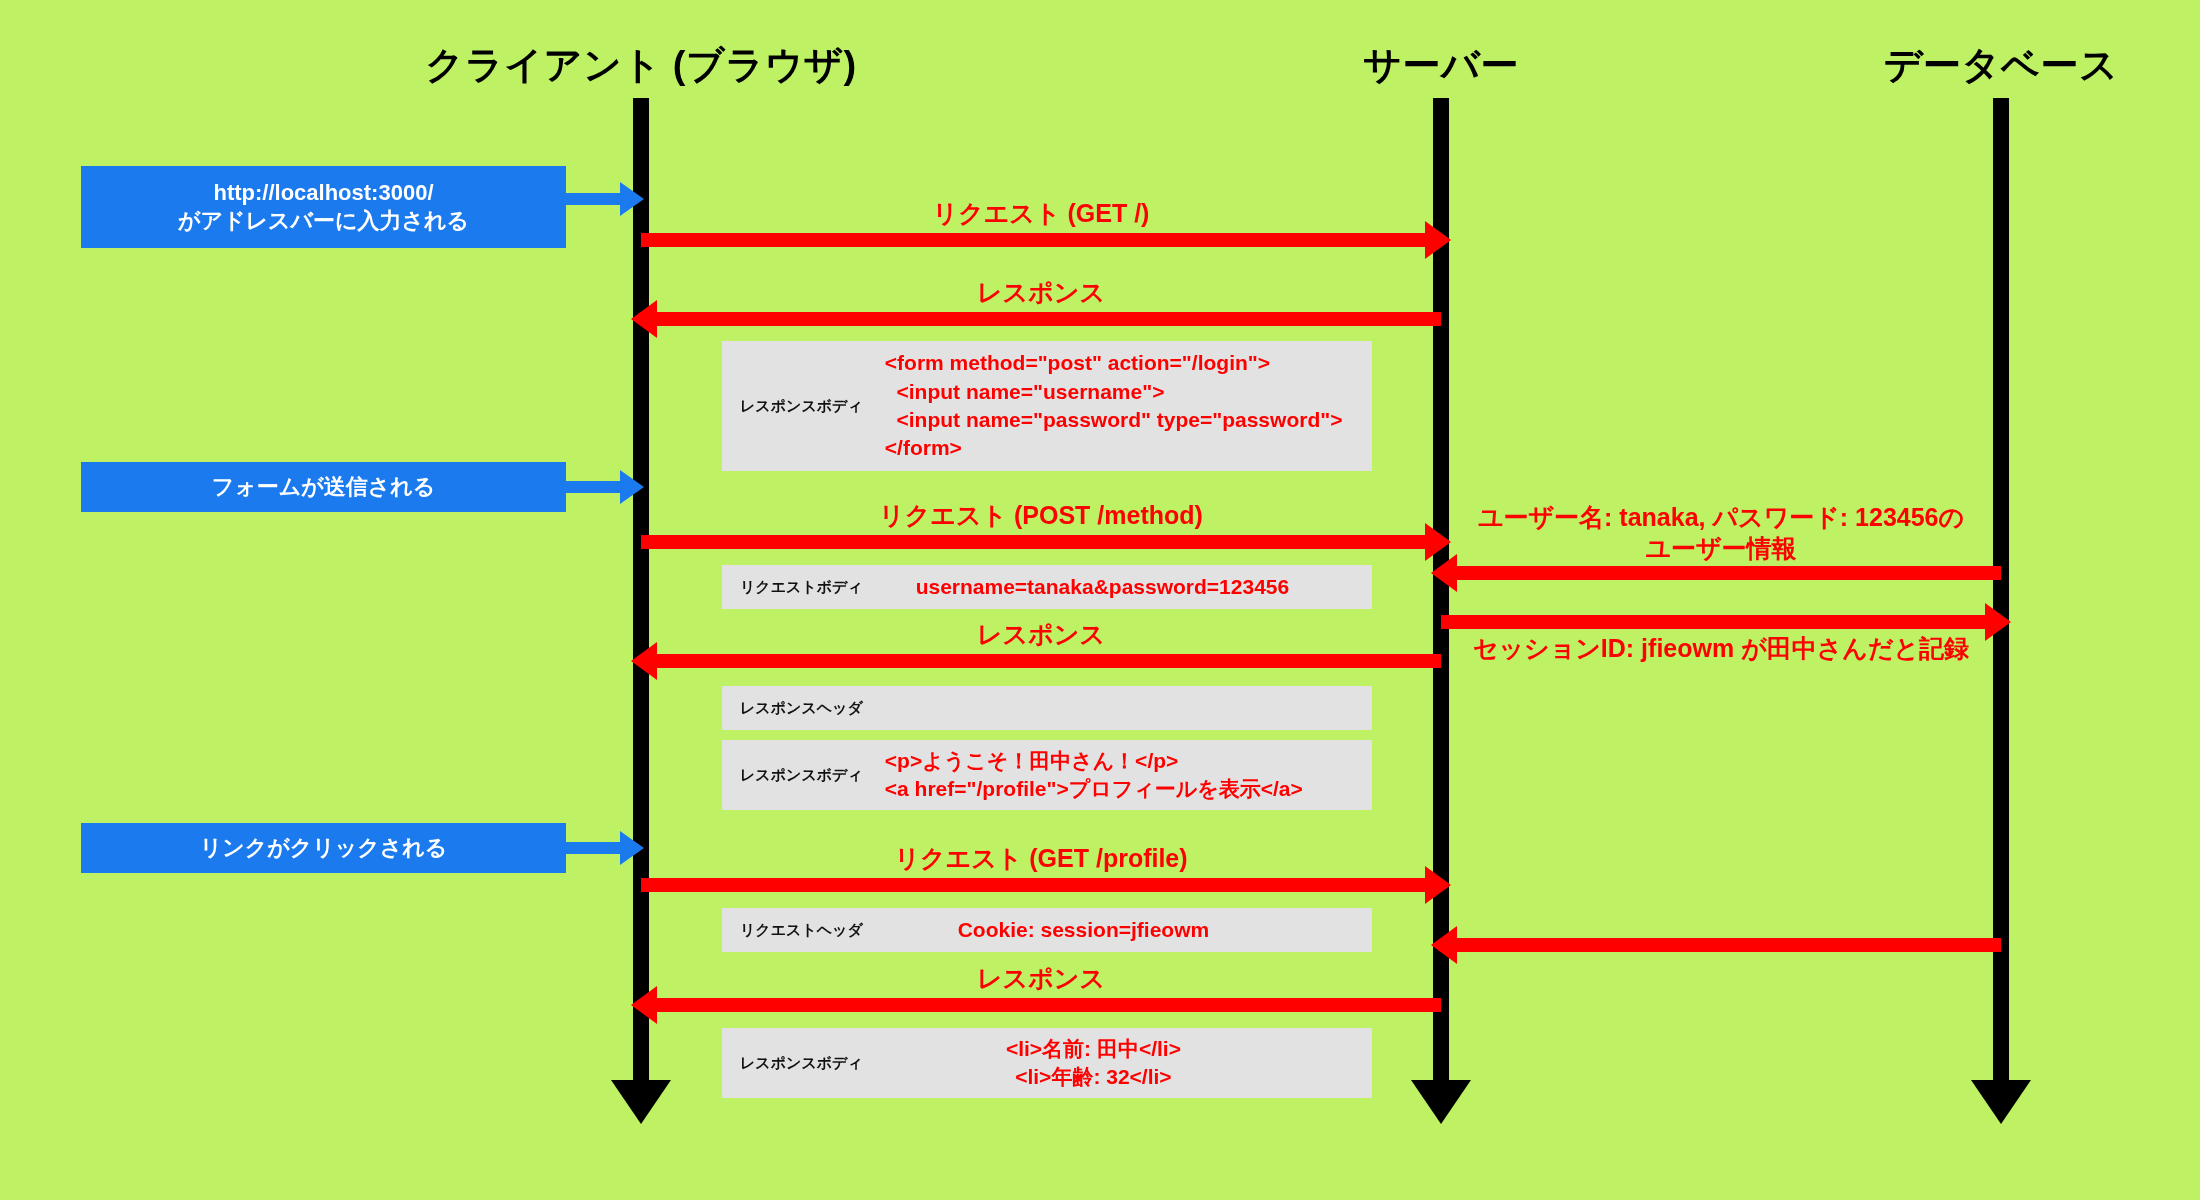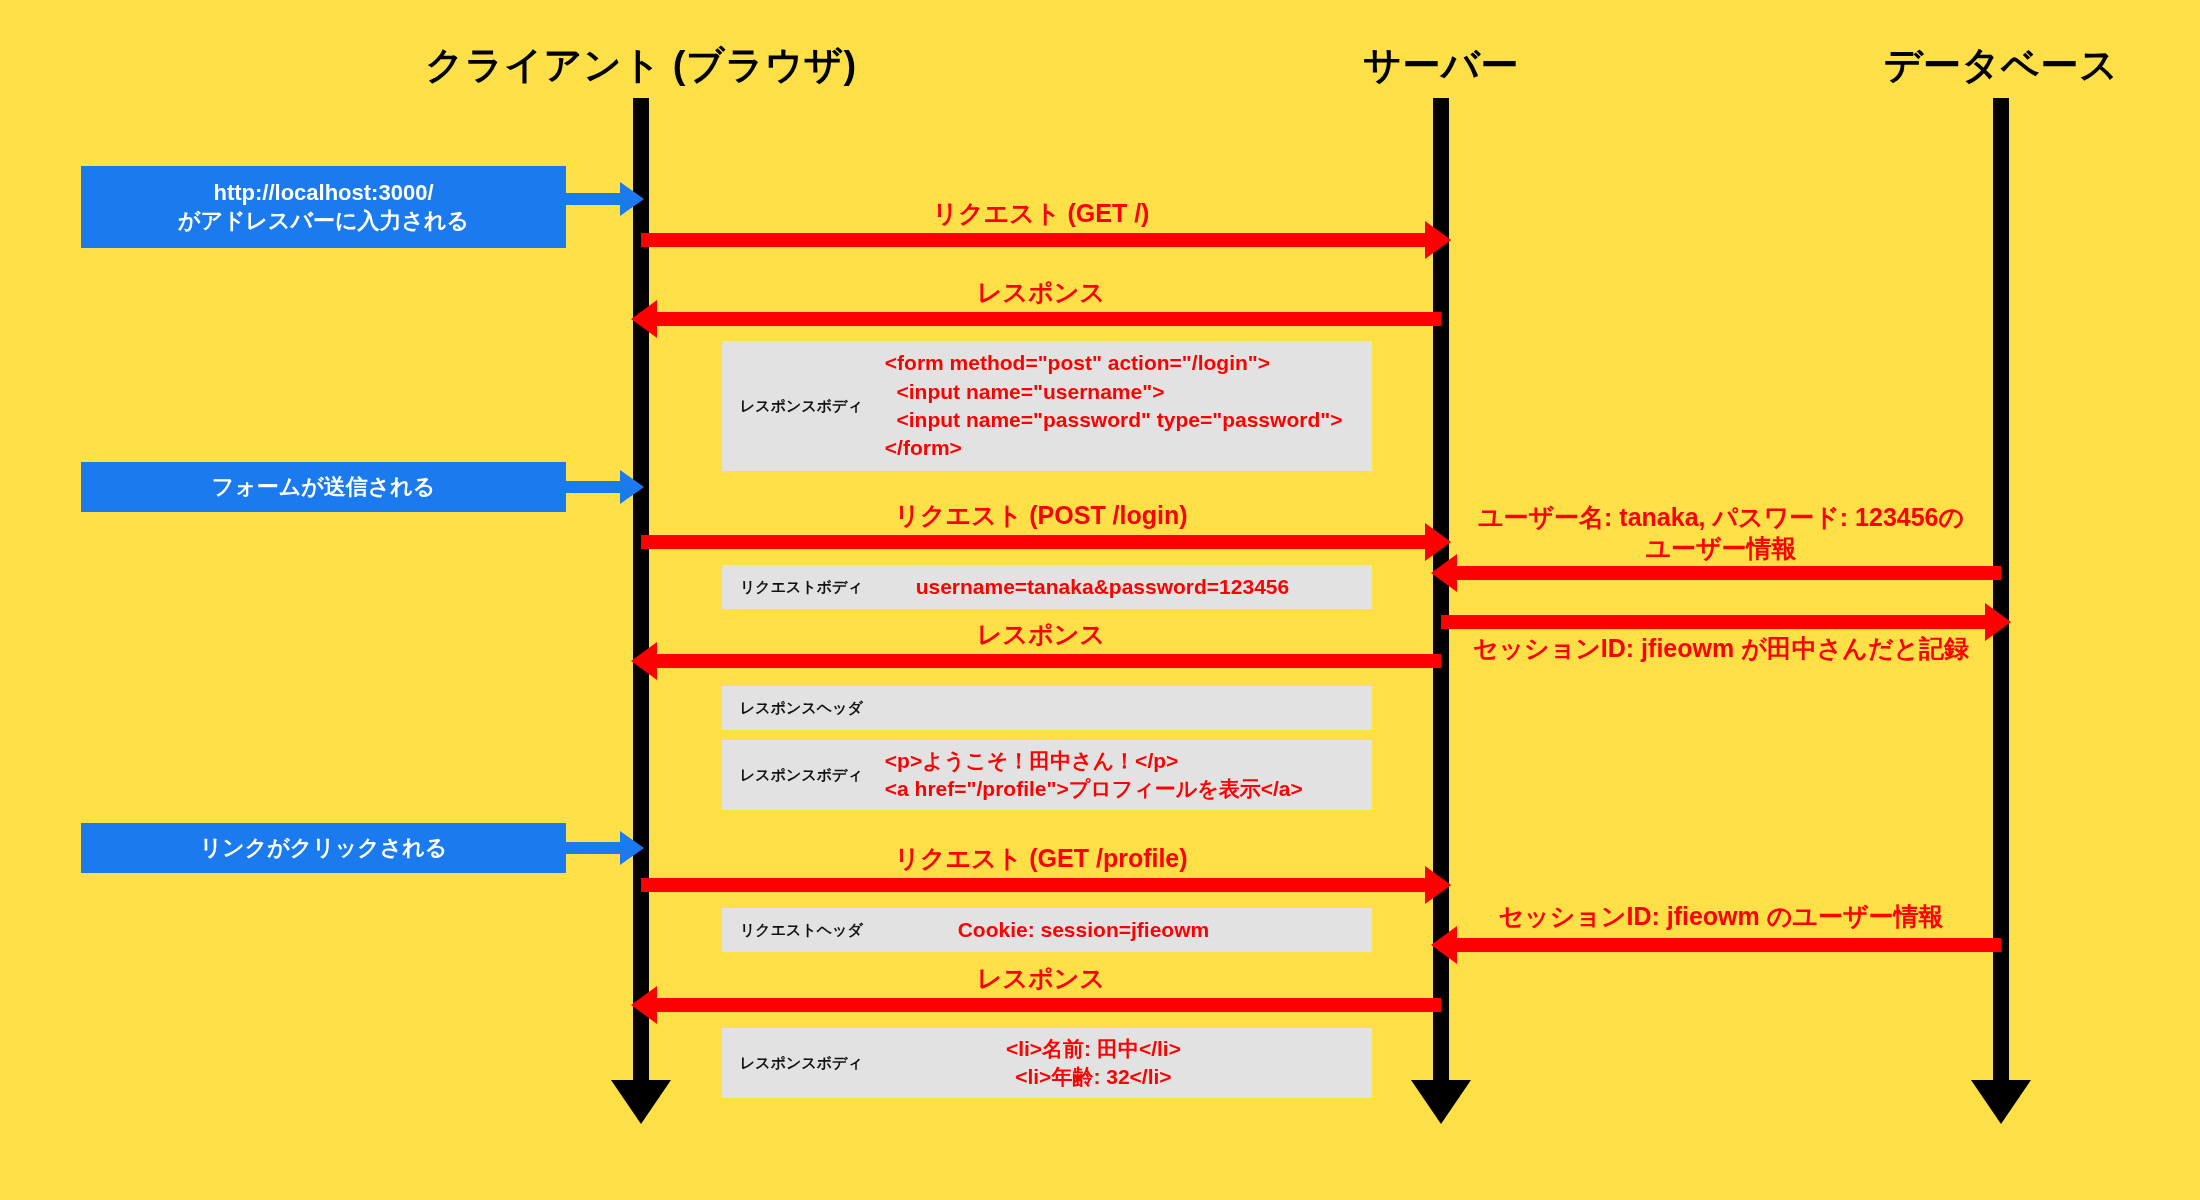--- a/index.html
+++ b/index.html
@@ -1,17 +1,17 @@
 <!DOCTYPE html>
 <html><head>
 <meta charset="utf-8">
 <style>
   html,body{margin:0;padding:0;background:#ffffff;}
   body{font-family:"Liberation Sans","DejaVu Sans",sans-serif;}
-  #stage{position:relative;width:2200px;height:1200px;background:#fde047;overflow:hidden;}
+  #stage{position:relative;width:2200px;height:1200px;background:#bef264;overflow:hidden;}
 
   
   .lifeline{position:absolute;width:16px;background:#000000;}
   .lifeline-head{position:absolute;font-weight:bold;font-size:38px;color:#000000;
                  white-space:nowrap;transform:translateX(-50%);letter-spacing:.5px;}
   .lifeline-foot{position:absolute;width:0;height:0;border-left:30px solid transparent;
                  border-right:30px solid transparent;border-top:44px solid #000000;
                  transform:translateX(-50%);}
 
   
@@ -81,21 +81,21 @@
   &lt;input name="password" type="password"&gt;
 &lt;/form&gt;</span>
   </div>
 
   <div class="bluebox" style="left:81px;top:462px;width:485px;height:50px;">
     <div>フォームが送信される</div>
   </div>
   <div class="bluearrow-stem" style="left:566px;top:481px;width:60px;"></div>
   <div class="bluearrow-head" style="left:620px;top:470px;"></div>
 
-  <div class="msg-label" style="left:1041px;top:500px;">リクエスト (POST /login)</div>
+  <div class="msg-label" style="left:1041px;top:500px;">リクエスト (POST /method)</div>
   <div class="msg" style="left:641px;top:535px;width:784px;"></div>
   <div class="msg-head-r" style="left:1425px;top:523px;"></div>
 
   <div class="note" style="left:722px;top:565px;width:650px;height:44px;">
     <span class="note-key">リクエストボディ</span>
     <span class="note-val center" style="padding-left:22px;padding-right:52px;">username=tanaka&amp;password=123456</span>
   </div>
 
   <div class="msg-label" style="left:1721px;top:502px;">
     <div>ユーザー名: tanaka, パスワード: 123456の</div>
@@ -130,21 +130,20 @@
 
   <div class="msg-label" style="left:1041px;top:843px;">リクエスト (GET /profile)</div>
   <div class="msg" style="left:641px;top:878px;width:784px;"></div>
   <div class="msg-head-r" style="left:1425px;top:866px;"></div>
 
   <div class="note" style="left:722px;top:908px;width:650px;height:44px;">
     <span class="note-key">リクエストヘッダ</span>
     <span class="note-val center" style="padding-left:22px;padding-right:90px;">Cookie: session=jfieowm</span>
   </div>
 
-  <div class="msg-label" style="left:1721px;top:901px;">セッションID: jfieowm のユーザー情報</div>
   <div class="msg" style="left:1457px;top:938px;width:544px;"></div>
   <div class="msg-head-l" style="left:1431px;top:926px;"></div>
 
   <div class="msg-label" style="left:1041px;top:963px;">レスポンス</div>
   <div class="msg" style="left:657px;top:998px;width:784px;"></div>
   <div class="msg-head-l" style="left:631px;top:986px;"></div>
 
   <div class="note" style="left:722px;top:1028px;width:650px;height:70px;">
     <span class="note-key">レスポンスボディ</span>
     <span class="note-val center" style="padding-left:22px;padding-right:70px;">&lt;li&gt;名前: 田中&lt;/li&gt;

